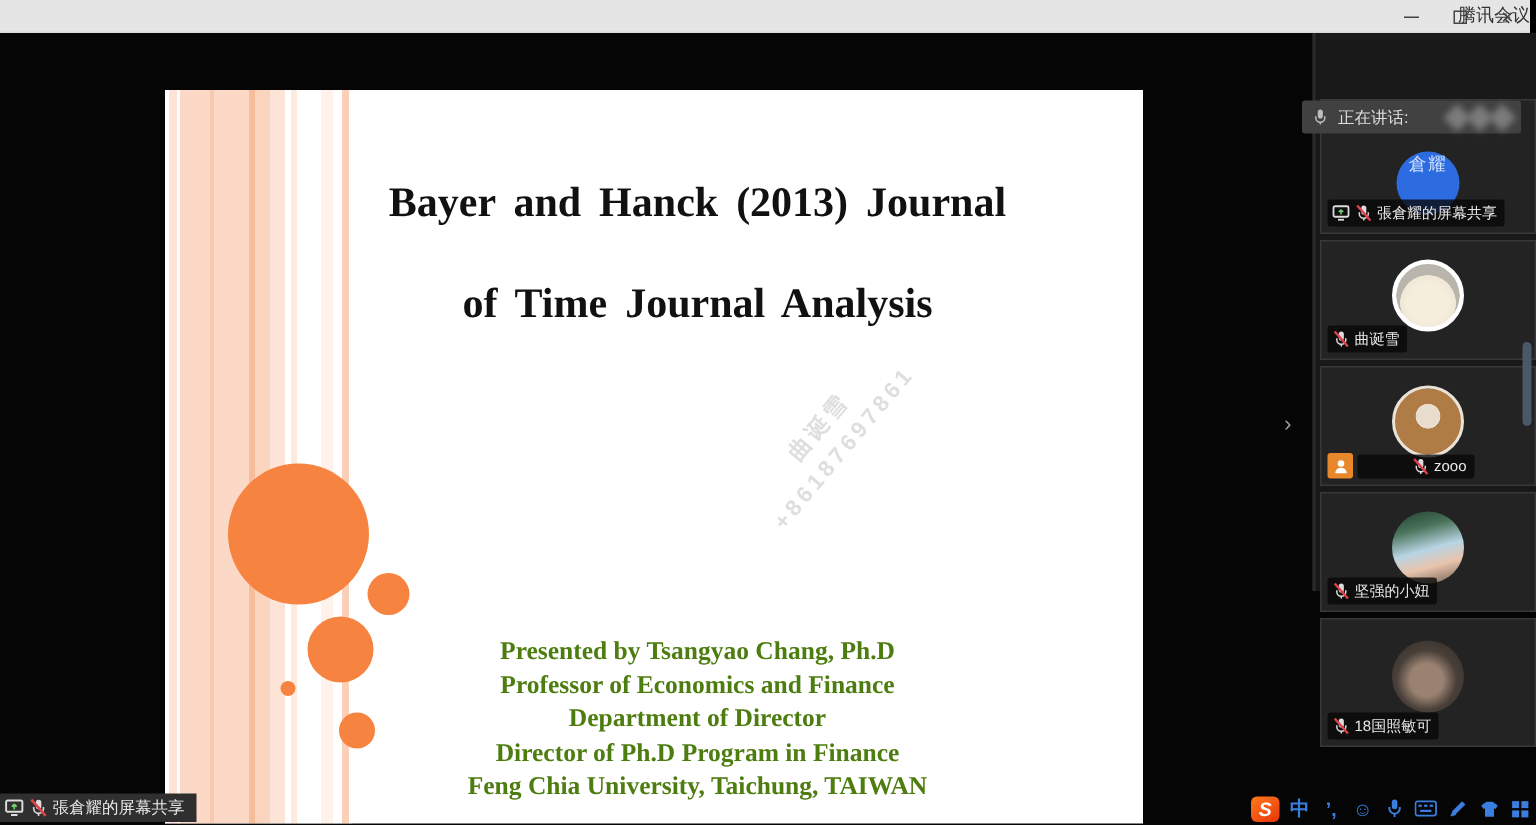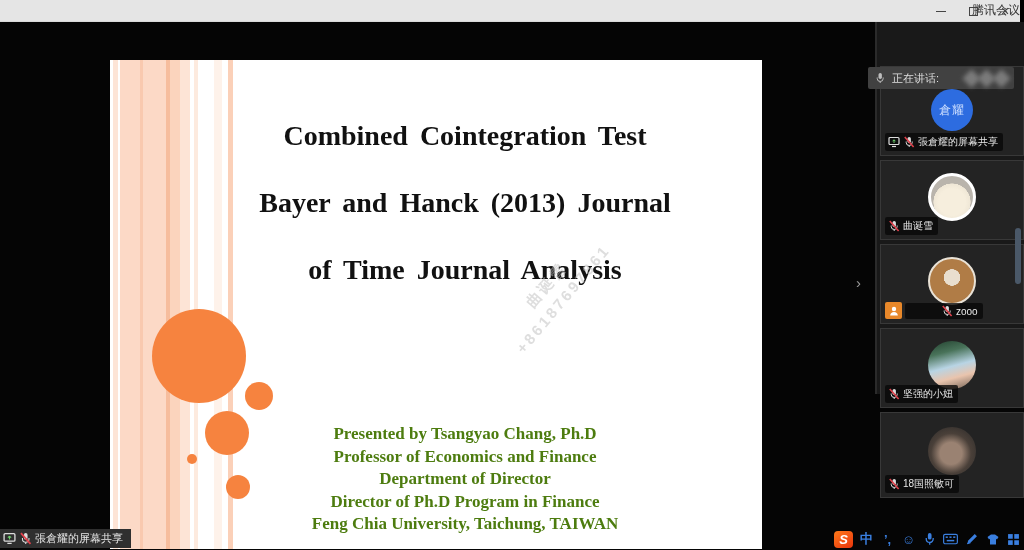--- a/index.html
+++ b/index.html
@@ -47,22 +47,22 @@
   .watermark { position:absolute; left:330px; top:210px; width:230px;
     transform:rotate(-50deg); transform-origin:center; text-align:center;
     color:rgba(190,190,190,0.5); font-size:15px; letter-spacing:3px; line-height:22px; font-weight:bold; }
   .circle { position:absolute; border-radius:50%; }
 
   
   .sidebar { position:absolute; left:875px; top:0px; width:149px; height:372px;
     background:#191919; border-left:2px solid #2b2b2b; }
   .tile { position:absolute; left:3px; width:144px; background:#232323; border:1px solid #383838; }
   .avatar { position:absolute; left:50%; transform:translateX(-50%); border-radius:50%; }
-  .avatar-blue { background:#2d6ce0; display:flex; align-items:center; justify-content:center;
-    color:#cfe0ff; font-size:12px; letter-spacing:1px; }
+  .avatar-blue { background:#2d6ce0; display:flex; align-items:flex-start; justify-content:center;
+    color:#cfe0ff; font-size:12px; letter-spacing:1px;margin-top:12px; }
   .avatar-cartoon { background:radial-gradient(circle at 50% 62%, #f6eedd 0 40%, #efe7d6 55%, #b9b4ac 56% 78%, #8f8b85 100%); border:3px solid #fff; }
   .avatar-bear { background:radial-gradient(circle at 50% 42%, #e9dece 0 24%, #b07c46 25% 70%, #8a5c30 100%); border:2px solid #e9e2d6; }
   .avatar-sky { background:linear-gradient(165deg, #22402e 0%, #49735a 26%, #b8d4e4 52%, #e9c4ad 72%, #6d5d50 100%); }
   .avatar-girl { background:radial-gradient(circle at 48% 55%, #9a8272 0 30%, #4a4039 55%, #262626 100%); }
   .name-tag { position:absolute; left:4px; bottom:4px; display:flex; align-items:center; gap:3px;
     background:rgba(8,8,8,0.78); padding:2px 5px 2px 3px; border-radius:2px;
     color:#e8e8e8; font-size:10px; white-space:nowrap; }
   .badge-host { position:absolute; left:4px; bottom:4px; width:17px; height:17px; background:#e8882a;
     border-radius:2px; display:flex; align-items:center; justify-content:center; }
   .speaking-bar { position:absolute; left:-9px; top:45px; width:146px; height:22px; background:#414141;
@@ -120,21 +120,20 @@
     <span class="wc">✕</span>
   </div>
 </div>
 
 <div class="main">
 
   <div class="slide">
     <div class="stripes"></div>
 
     <div class="slide-title">
-      <div>Combined Cointegration Test</div>
       <div>Bayer and Hanck (2013) Journal</div>
       <div>of Time Journal Analysis</div>
     </div>
 
     <div class="watermark">
       <div>曲诞雪</div>
       <div>+86187697861</div>
     </div>
 
     <div class="circle" style="left:42px; top:249px; width:94px; height:94px; background:#f6833f;"></div>

